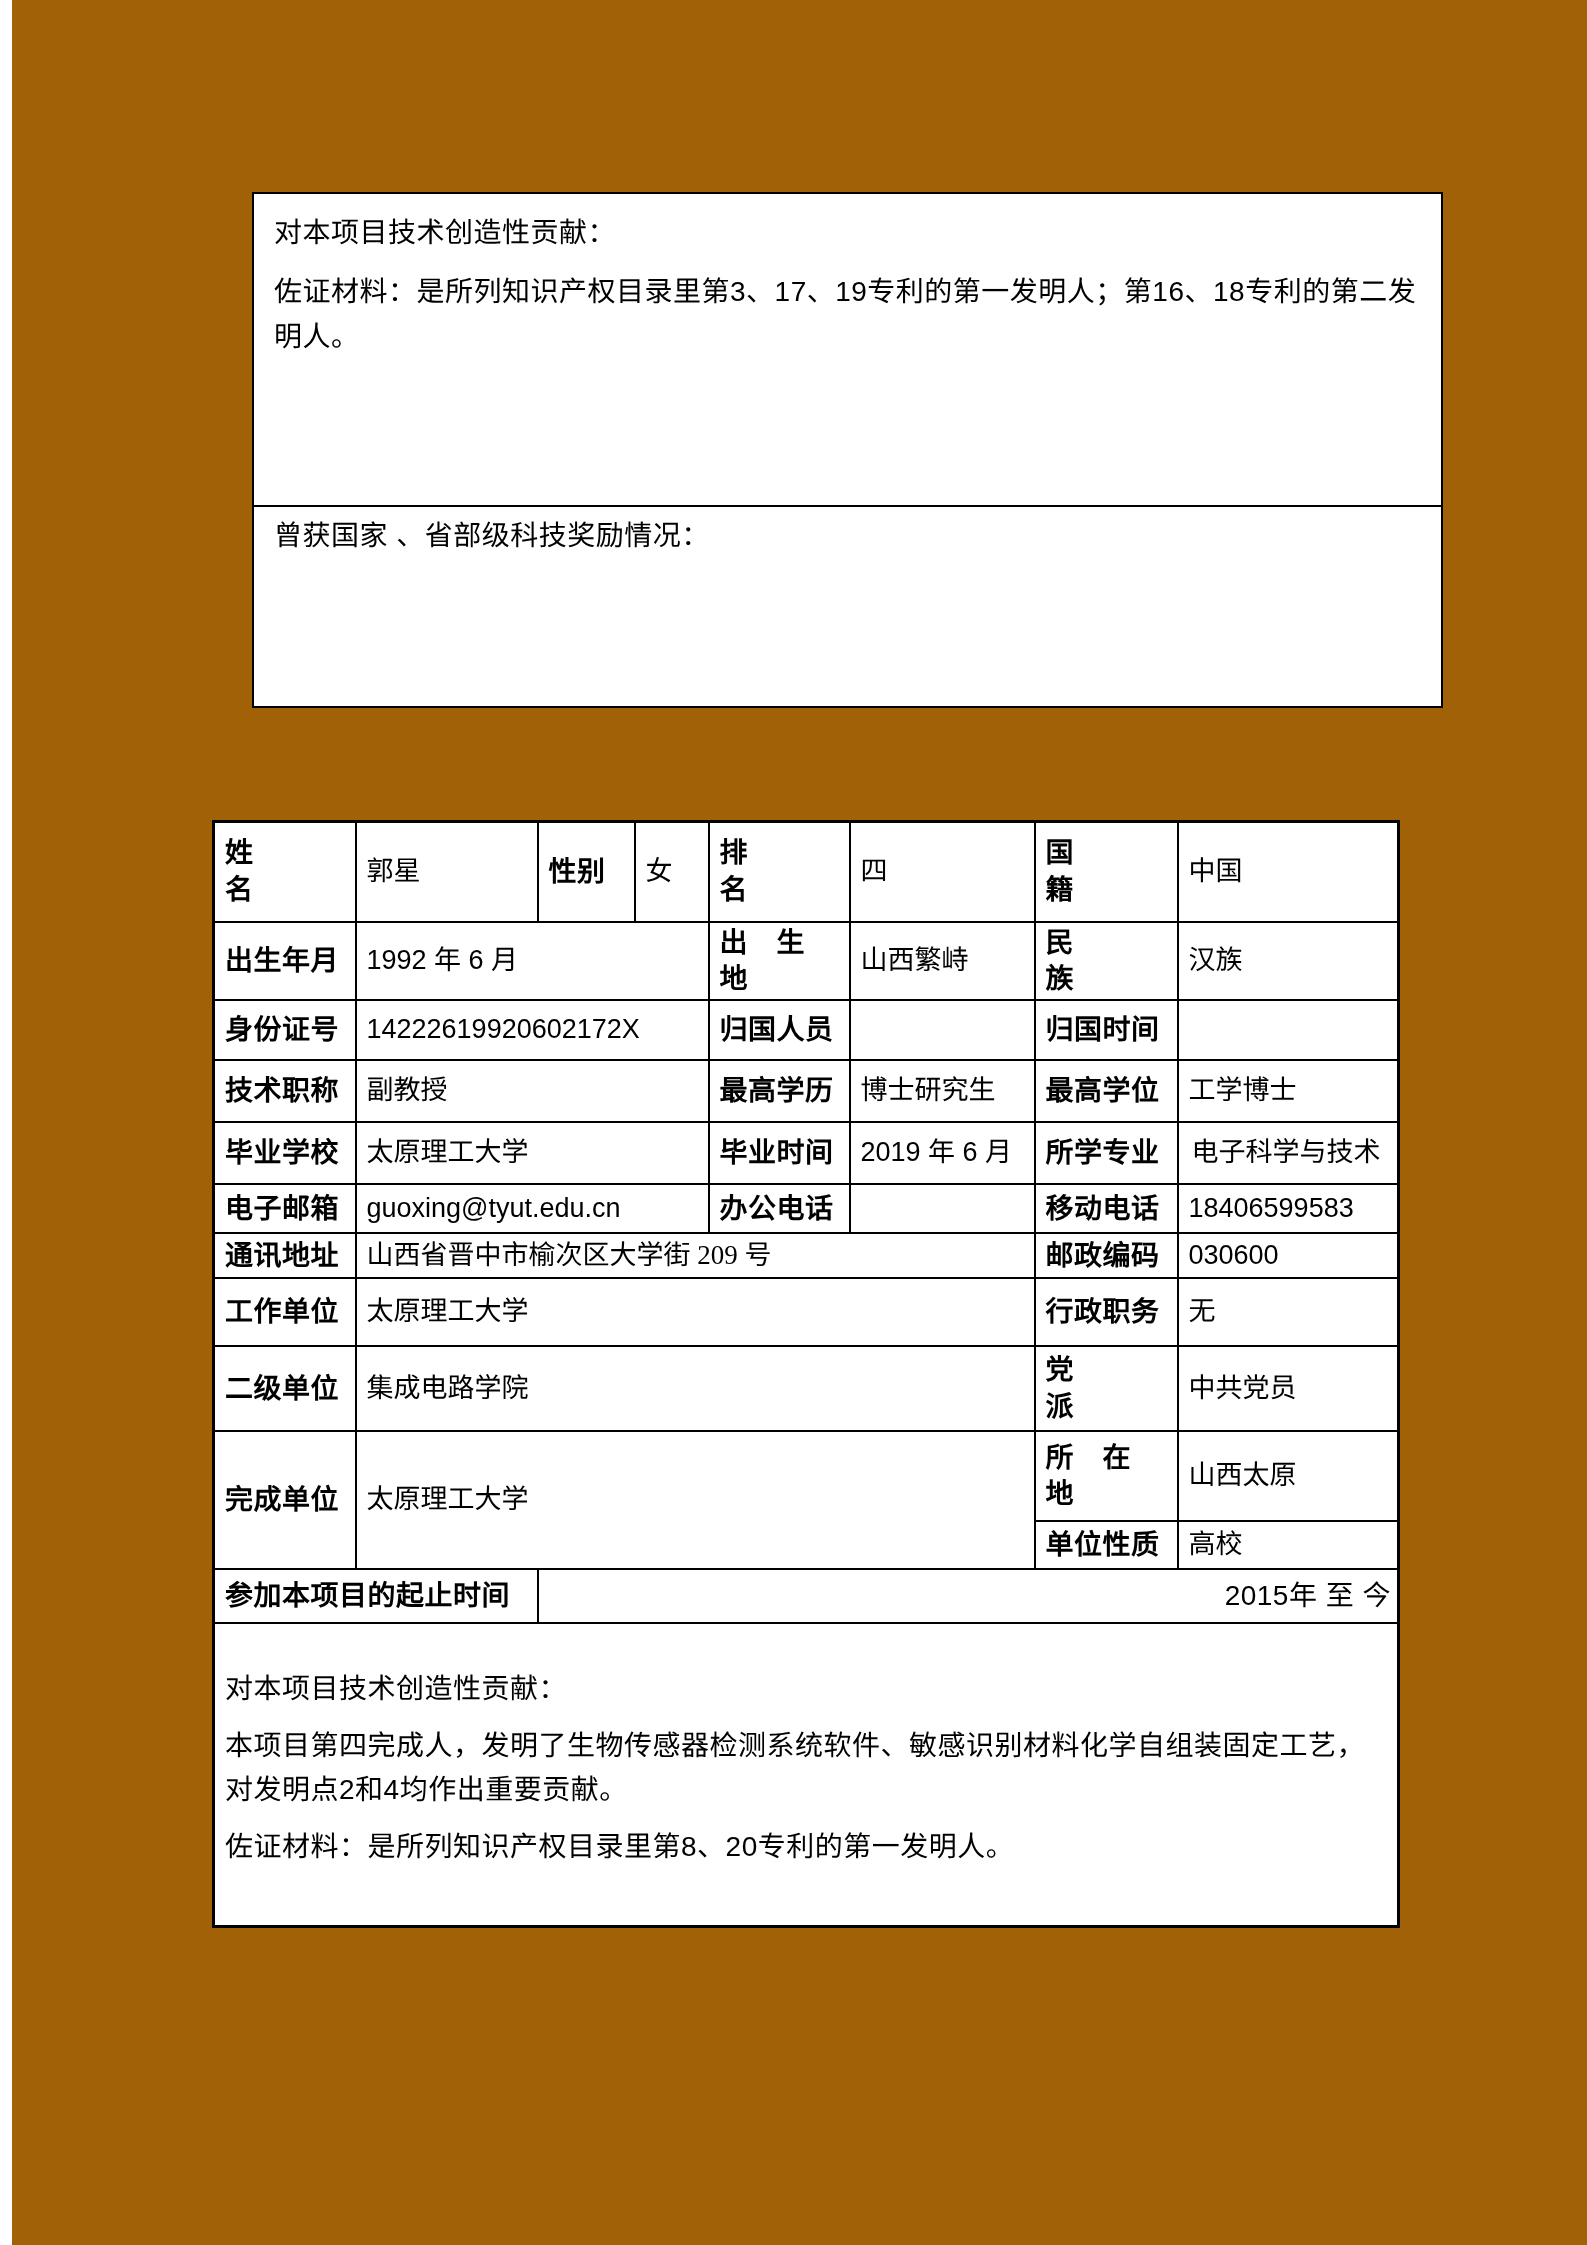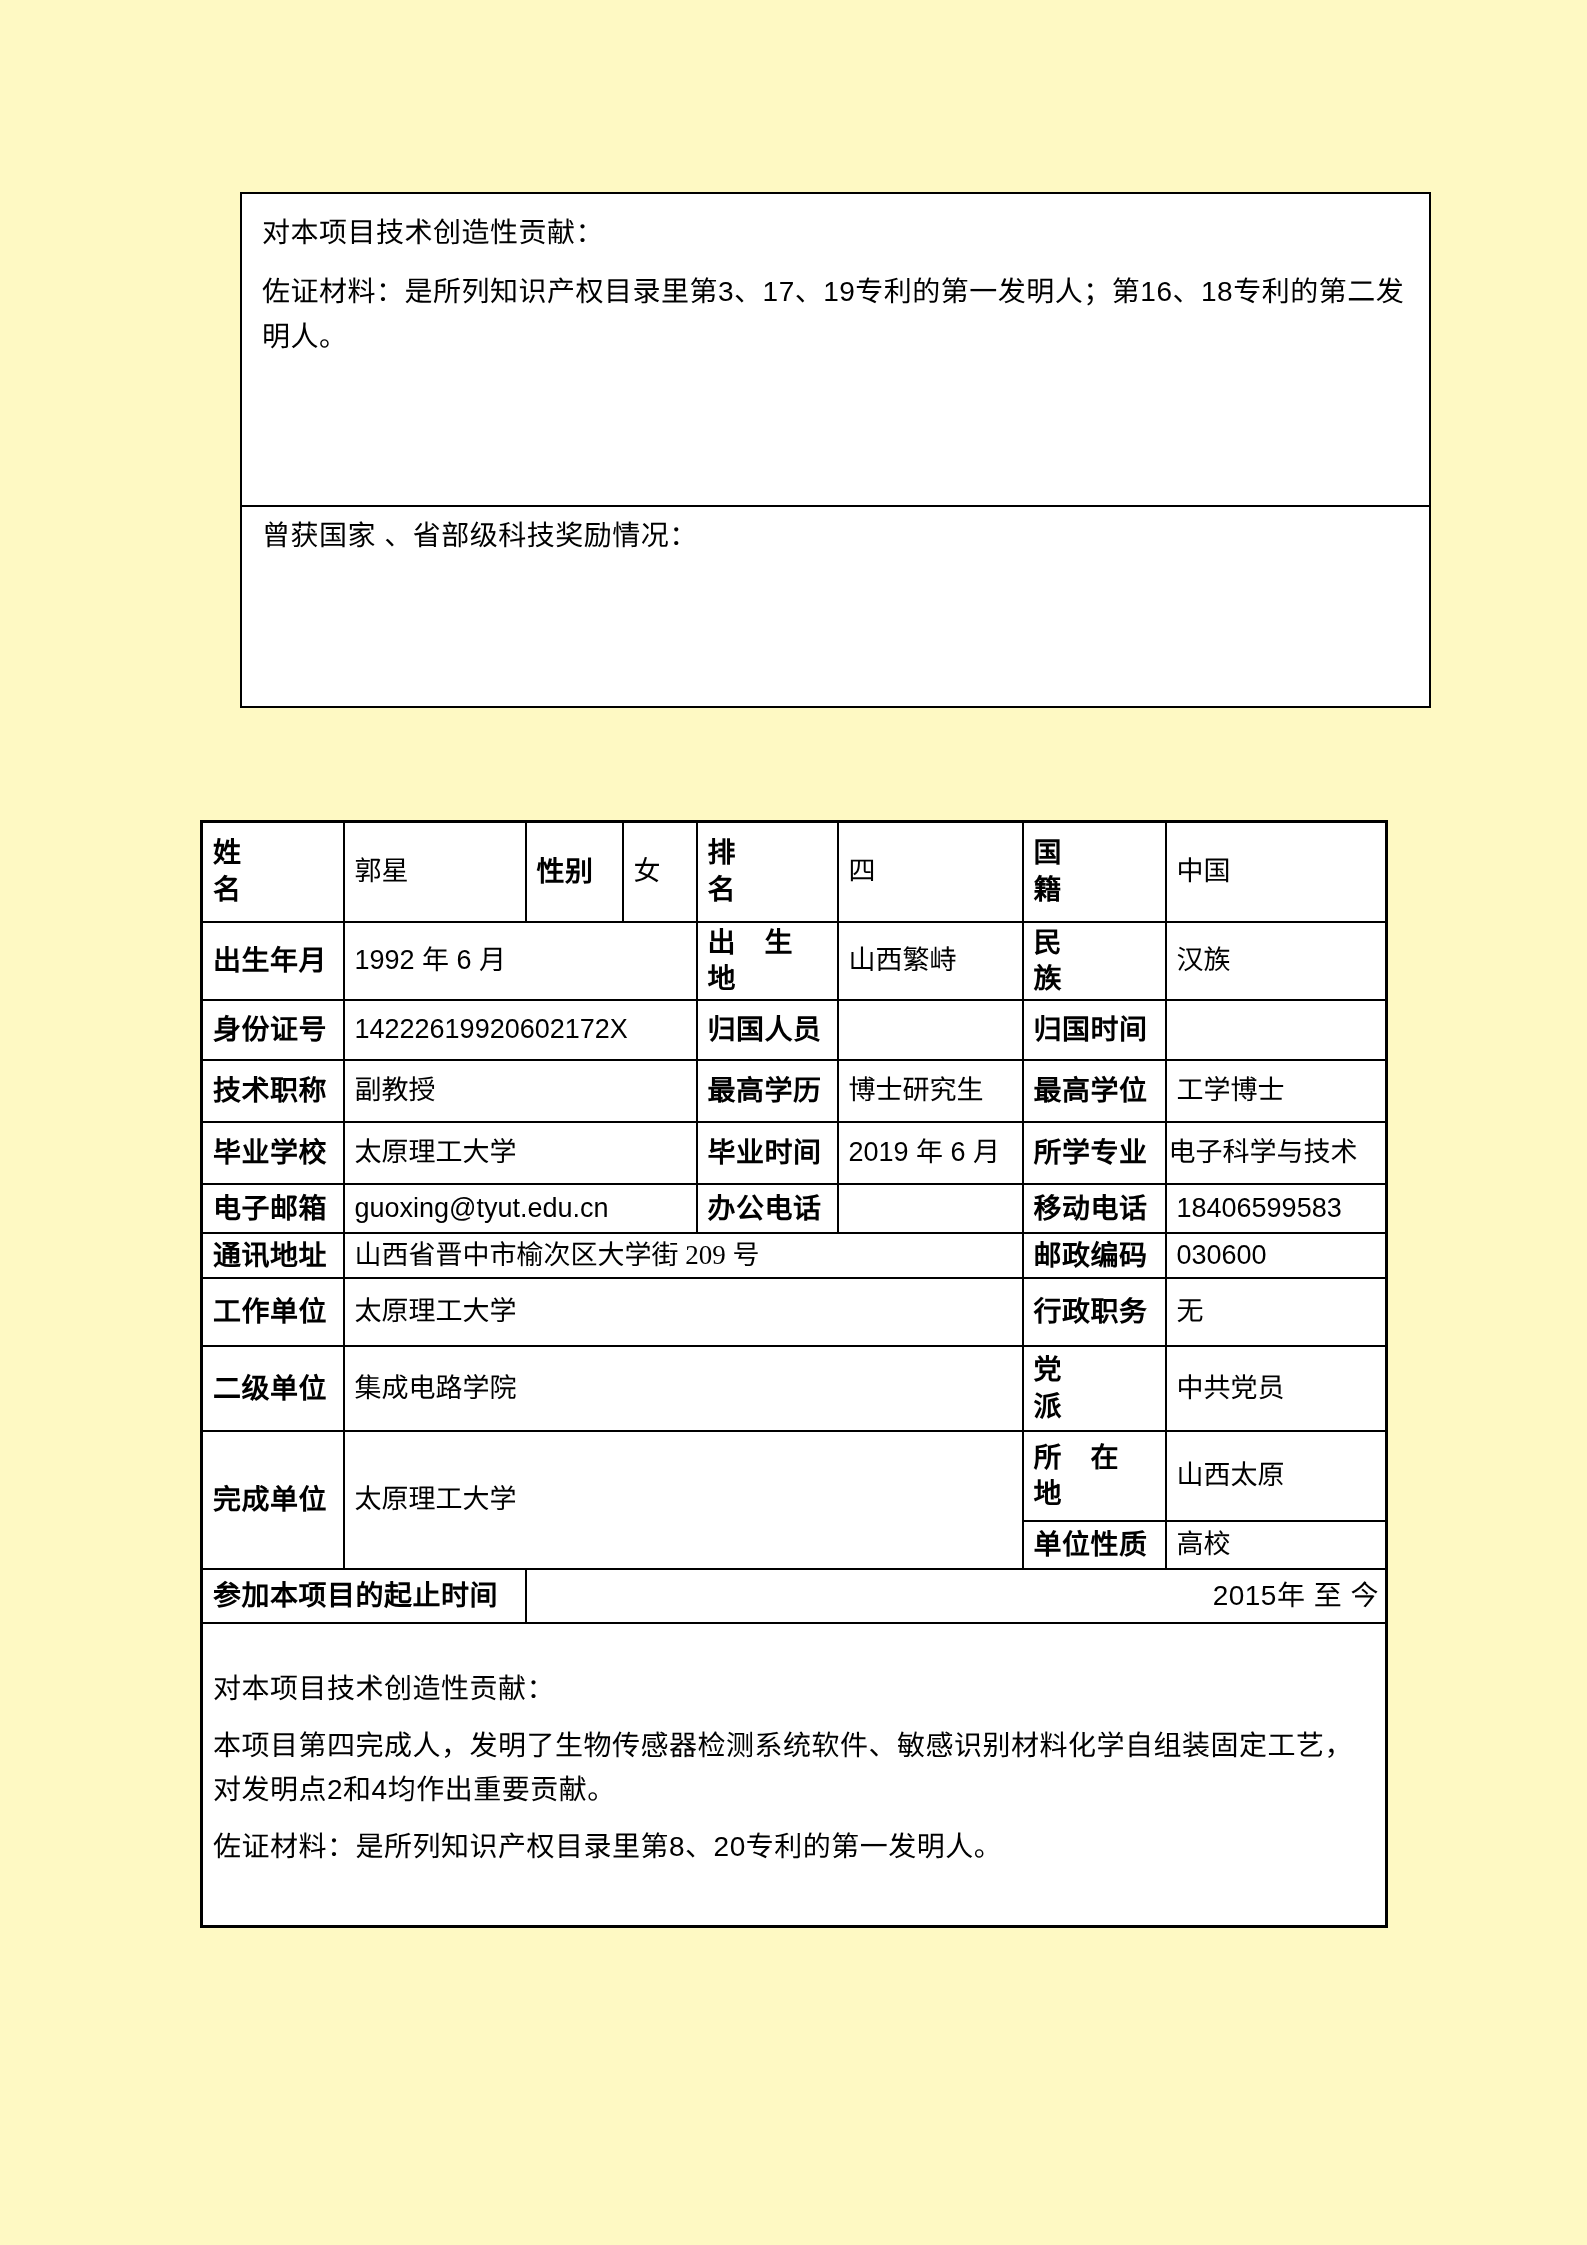--- a/index.html
+++ b/index.html
@@ -1,21 +1,21 @@
 <!DOCTYPE html>
 <html lang="zh-CN"><head>
 <meta charset="utf-8">
 <style>
   html,body{margin:0;padding:0;}
   body{
     width:1587px;height:2245px;position:relative;background:#ffffff;
     font-family:"Liberation Sans", sans-serif;color:#000;
     -webkit-font-smoothing:antialiased;
   }
-  .page{position:absolute;inset:0;background:#fef9c3;}
+  .page{position:absolute;inset:0;background:#a16207;margin-left:12px;}
 
   
   .boxA{
     position:absolute;left:240px;top:192px;width:1191px;height:516px;
     border:2px solid #000;box-sizing:border-box;display:flex;flex-direction:column;
     background:#fff;
   }
   .boxA-sec1{height:313px;box-sizing:border-box;border-bottom:2px solid #000;padding:16px 20px 0 20px;overflow:hidden;}
   .boxA-sec2{flex:1;padding:6px 20px 0 20px;overflow:hidden;}
   .hei-p{
@@ -116,21 +116,21 @@
       <td class="lab">最高学位</td>
       <td class="val">工学博士</td>
     </tr>
 
     <tr style="height:62px">
       <td class="lab">毕业学校</td>
       <td class="val" colspan="3">太原理工大学</td>
       <td class="lab">毕业时间</td>
       <td class="val-num">2019 年 6 月</td>
       <td class="lab">所学专业</td>
-      <td class="val" style="padding-left:2px">电子科学与技术</td>
+      <td class="val" style="padding-left:13px">电子科学与技术</td>
     </tr>
 
     <tr style="height:49px">
       <td class="lab">电子邮箱</td>
       <td class="val-num" colspan="3">guoxing@tyut.edu.cn</td>
       <td class="lab">办公电话</td>
       <td class="val"></td>
       <td class="lab">移动电话</td>
       <td class="val-num">18406599583</td>
     </tr>

